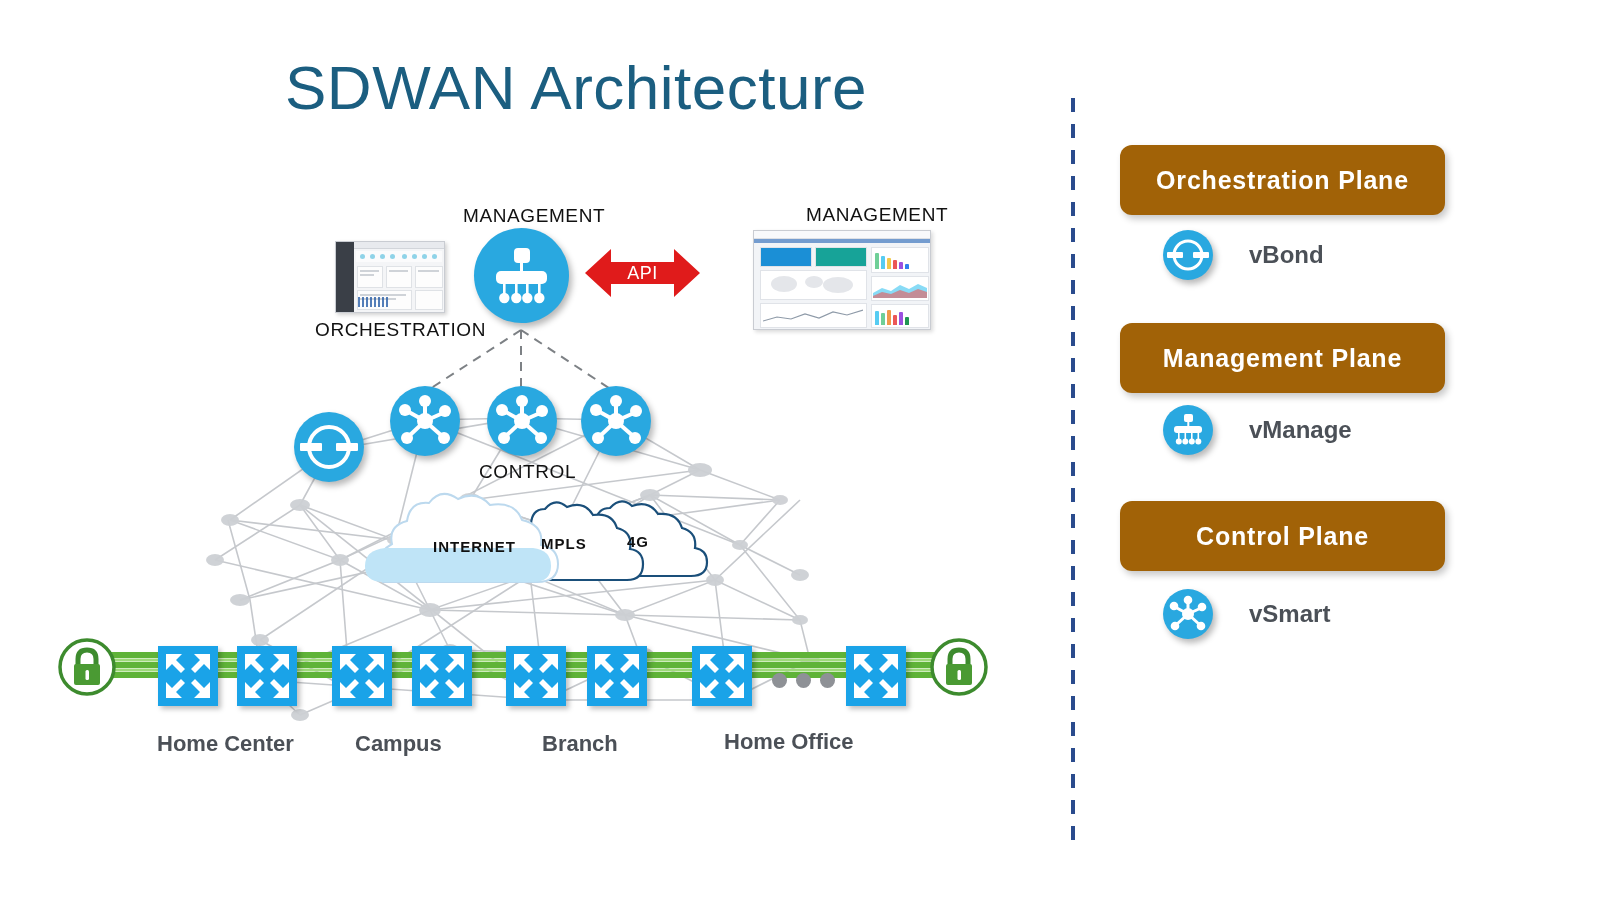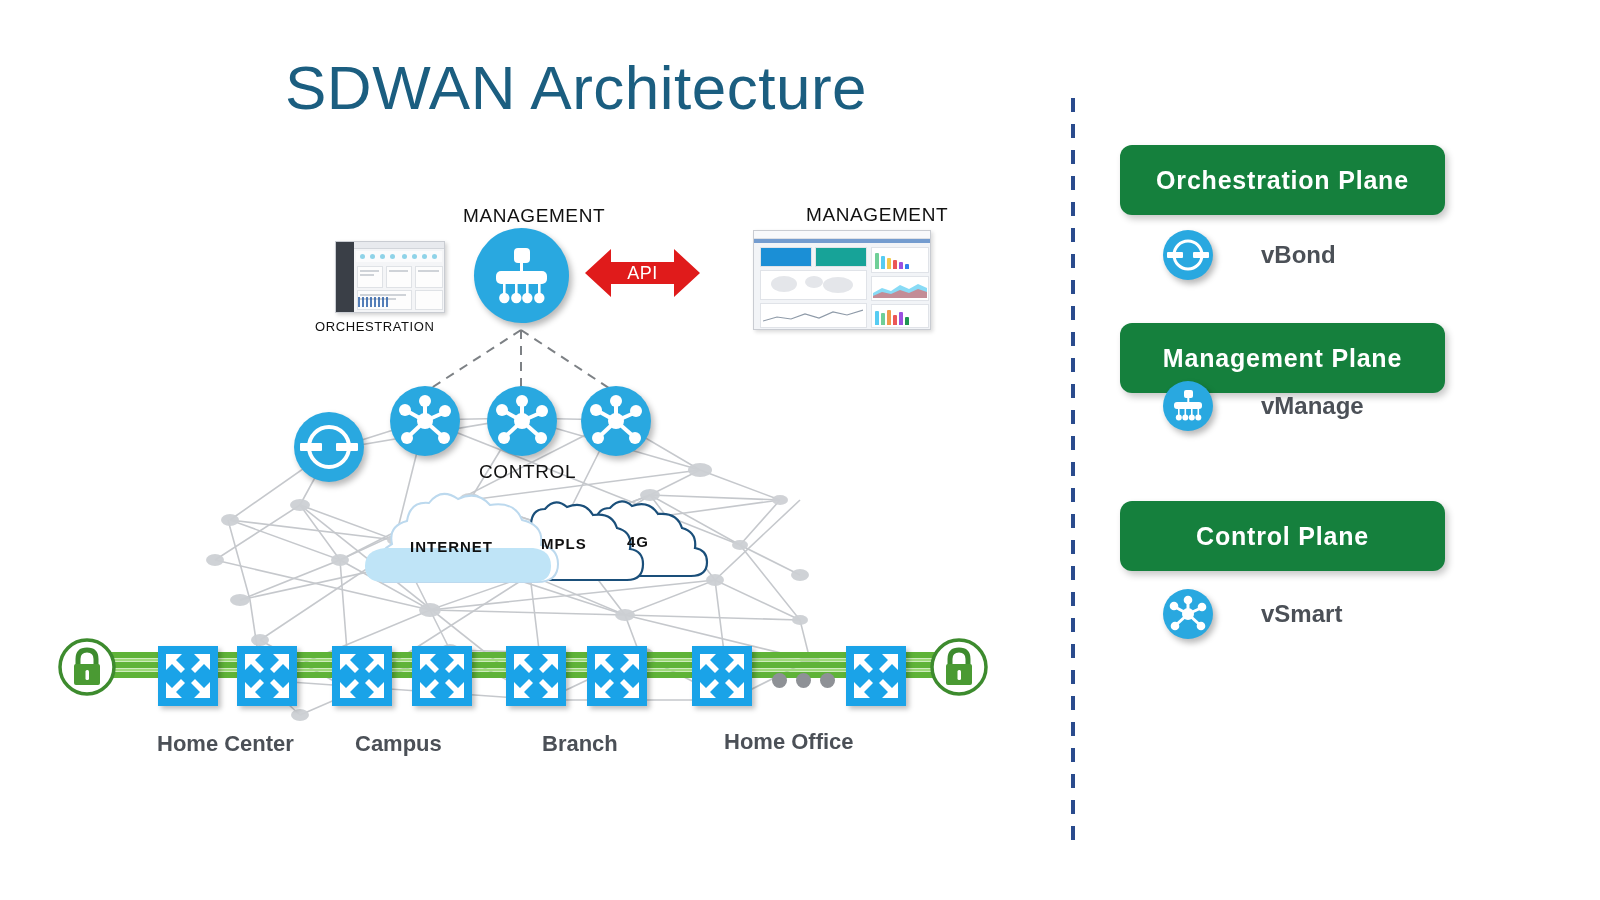--- a/index.html
+++ b/index.html
@@ -30,21 +30,21 @@
   #diagram { position: absolute; left: 0; top: 0; width: 1060px; height: 900px; }
   #mesh-svg { position: absolute; left: 0; top: 0; width: 1060px; height: 900px; }
 
   
   .caption {
     position: absolute; font-weight: 400; color: #111;
     letter-spacing: 0.6px; white-space: nowrap;
   }
   #cap-management { left: 463px; top: 205px; font-size: 19px; }
   #cap-analytics  { left: 806px; top: 204px; font-size: 19px; }
-  #cap-orchestration { left: 315px; top: 319px; font-size: 13px; }
+  #cap-orchestration { left: 315px; top: 319px; font-size: 19px; }
   #cap-control    { left: 479px; top: 461px; font-size: 19px; }
 
   
   #orchestration-shot {
     position: absolute; left: 335px; top: 241px; width: 110px; height: 72px;
     background: #f4f5f7; border: 1px solid #c9ccd2;
     box-shadow: 2px 2px 4px rgba(0,0,0,.18); overflow: hidden;
   }
   #orchestration-shot .os-side { position:absolute; left:0; top:0; width:18px; height:100%; background:#3a3f47; }
   #orchestration-shot .os-top { position:absolute; left:18px; top:0; right:0; height:7px; background:#e8eaee; border-bottom:1px solid #d2d5da; }
@@ -83,21 +83,21 @@
     background: #29a8e0;
     box-shadow: 3px 4px 6px rgba(0,0,0,.28);
   }
   .node svg { position: absolute; left: 0; top: 0; width: 100%; height: 100%; }
 
   
   .cloud-label {
     position: absolute; font-size: 15px; font-weight: 700; color: #111;
     letter-spacing: 1px; white-space: nowrap;
   }
-  #lbl-internet { left: 410px; top: 538px; }
+  #lbl-internet { left: 433px; top: 538px; }
   #lbl-mpls     { left: 541px; top: 535px; }
   #lbl-4g       { left: 627px; top: 533px; }
 
   
   .vedge-box {
     position: absolute; width: 60px; height: 60px;
     background: #1aa3e8; box-shadow: 3px 3px 5px rgba(0,0,0,.25);
   }
   .vedge-box svg { width: 60px; height: 60px; display:block; }
 
@@ -106,34 +106,34 @@
     white-space: nowrap;
   }
 
   #ellipsis { position:absolute; left: 772px; top: 673px; display:flex; gap:9px; }
   #ellipsis span { width: 15px; height: 15px; border-radius: 50%; background: #8e9196; display:block; }
 
   
   #legend { position: absolute; left: 1120px; top: 0; width: 360px; height: 900px; }
   .plane-box {
     position: absolute; left: 0; width: 325px; height: 70px;
-    background: #15803d; border-radius: 12px;
+    background: #a16207; border-radius: 12px;
     display: flex; align-items: center; justify-content: center;
     box-shadow: 3px 4px 7px rgba(0,0,0,.22);
   }
   .plane-box .plane-text {
     color: #fff; font-size: 25px; font-weight: 700; letter-spacing: .8px; white-space: nowrap;
   }
   .legend-row { position: absolute; left: 0; display: flex; align-items: center; }
   .legend-icon { position: relative; width: 50px; height: 50px; margin-left: 43px; flex: none; }
   .legend-icon.circ { border-radius: 50%; background: #29a8e0; box-shadow: 3px 4px 6px rgba(0,0,0,.28); }
   .legend-icon.sq { background: #1aa3e8; box-shadow: 3px 4px 6px rgba(0,0,0,.28); }
   .legend-icon svg { position:absolute; left:0; top:0; width:100%; height:100%; }
   .legend-name {
-    margin-left: 48px; font-size: 24px; font-weight: 700; color: #4b5057; white-space: nowrap;
+    margin-left: 36px; font-size: 24px; font-weight: 700; color: #4b5057; white-space: nowrap;
   }
 </style>
 </head>
 <body>
 
 <div id="stage">
 
   <div id="page-title">SDWAN Architecture</div>
 
   <div id="divider"></div>
@@ -502,21 +502,21 @@
           <rect x="4" y="22" width="16" height="6" rx="1" fill="#fff"></rect>
           <rect x="30" y="22" width="16" height="6" rx="1" fill="#fff"></rect>
         </svg>
       </div>
       <div class="legend-name">vBond</div>
     </div>
 
     <div class="plane-box" style="top:323px">
       <span class="plane-text">Management Plane</span>
     </div>
-    <div class="legend-row" style="top:381px">
+    <div class="legend-row" style="top:405px">
       <div class="legend-icon circ">
         <svg viewBox="0 0 50 50">
           <rect x="21" y="9" width="9" height="8" rx="2" fill="#fff"></rect>
           <rect x="24.3" y="16" width="2" height="6" fill="#fff"></rect>
           <rect x="11" y="21" width="28" height="7" rx="3" fill="#fff"></rect>
           <rect x="15" y="28" width="1.6" height="6" fill="#fff"></rect>
           <rect x="21.5" y="28" width="1.6" height="6" fill="#fff"></rect>
           <rect x="28" y="28" width="1.6" height="6" fill="#fff"></rect>
           <rect x="34.5" y="28" width="1.6" height="6" fill="#fff"></rect>
           <circle cx="15.8" cy="36.5" r="3" fill="#fff"></circle>

